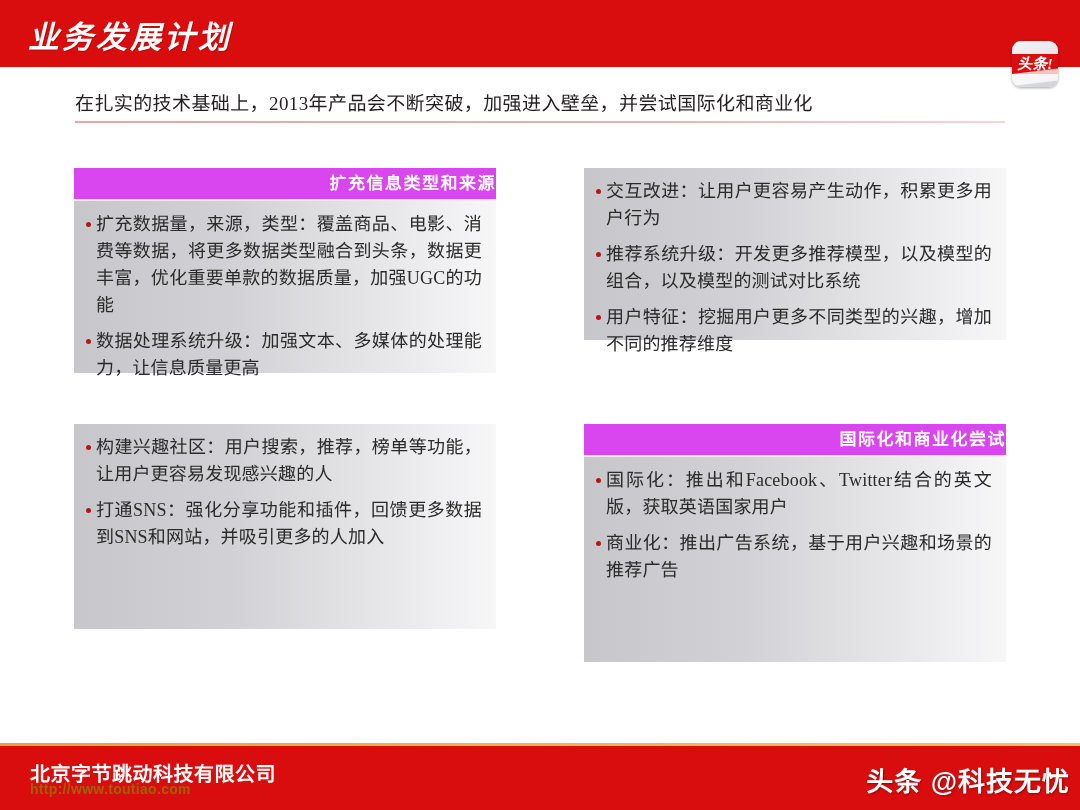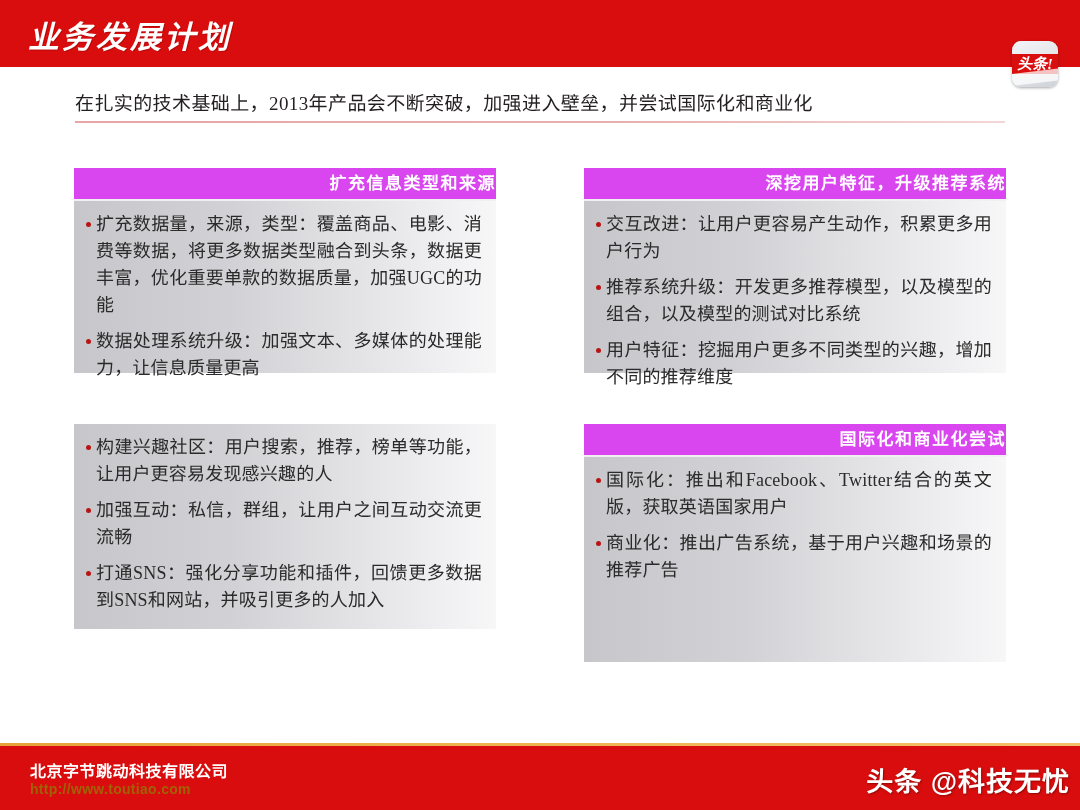--- a/index.html
+++ b/index.html
@@ -185,21 +185,21 @@
     top: 746px;
     width: 1080px;
     height: 64px;
     background: #d90d0d;
   }
   .footer-company {
     position: absolute;
     left: 30px;
     top: 758px;
     font-family: "Liberation Sans", "DejaVu Sans", sans-serif;
-    font-size: 16px;
+    font-size: 20px;
     font-weight: bold;
     color: #ffffff;
     letter-spacing: 0.5px;
     white-space: nowrap;
   }
   .footer-url {
     position: absolute;
     left: 30px;
     top: 781px;
     font-family: "Liberation Sans", "DejaVu Sans", sans-serif;
@@ -247,21 +247,20 @@
         <span class="bullet-text">扩充数据量，来源，类型：覆盖商品、电影、消费等数据，将更多数据类型融合到头条，数据更丰富，优化重要单款的数据质量，加强UGC的功能</span>
       </div>
       <div class="bullet-item">
         <span class="bullet-dot"></span>
         <span class="bullet-text">数据处理系统升级：加强文本、多媒体的处理能力，让信息质量更高</span>
       </div>
     </div>
   </div>
 
   <div class="card" id="card-1">
-    <div class="card-header">深挖用户特征，升级推荐系统</div>
     <div class="card-body">
       <div class="bullet-item">
         <span class="bullet-dot"></span>
         <span class="bullet-text">交互改进：让用户更容易产生动作，积累更多用户行为</span>
       </div>
       <div class="bullet-item">
         <span class="bullet-dot"></span>
         <span class="bullet-text">推荐系统升级：开发更多推荐模型，以及模型的组合，以及模型的测试对比系统</span>
       </div>
       <div class="bullet-item">
@@ -269,24 +268,20 @@
         <span class="bullet-text">用户特征：挖掘用户更多不同类型的兴趣，增加不同的推荐维度</span>
       </div>
     </div>
   </div>
 
   <div class="card" id="card-2">
     <div class="card-body">
       <div class="bullet-item">
         <span class="bullet-dot"></span>
         <span class="bullet-text">构建兴趣社区：用户搜索，推荐，榜单等功能，让用户更容易发现感兴趣的人</span>
-      </div>
-      <div class="bullet-item">
-        <span class="bullet-dot"></span>
-        <span class="bullet-text">加强互动：私信，群组，让用户之间互动交流更流畅</span>
       </div>
       <div class="bullet-item">
         <span class="bullet-dot"></span>
         <span class="bullet-text">打通SNS：强化分享功能和插件，回馈更多数据到SNS和网站，并吸引更多的人加入</span>
       </div>
     </div>
   </div>
 
   <div class="card" id="card-3">
     <div class="card-header">国际化和商业化尝试</div>

